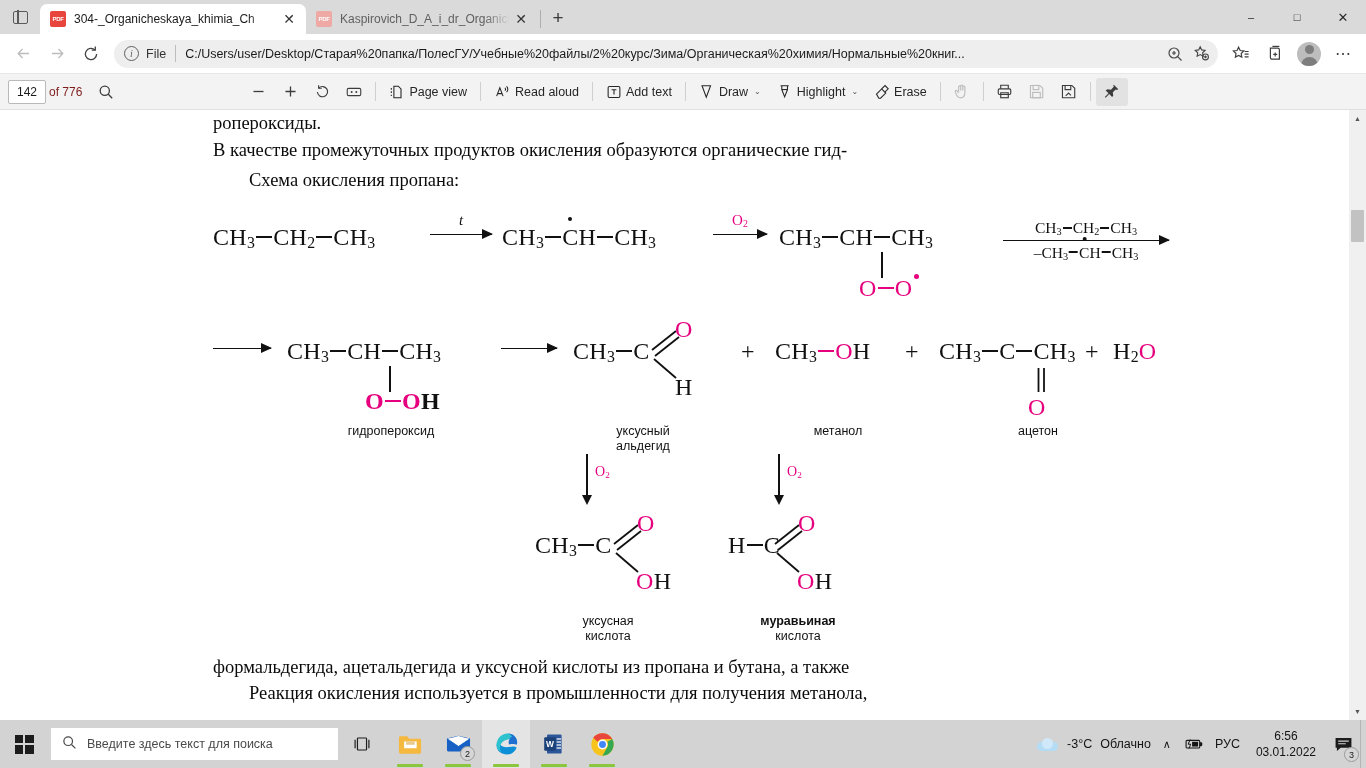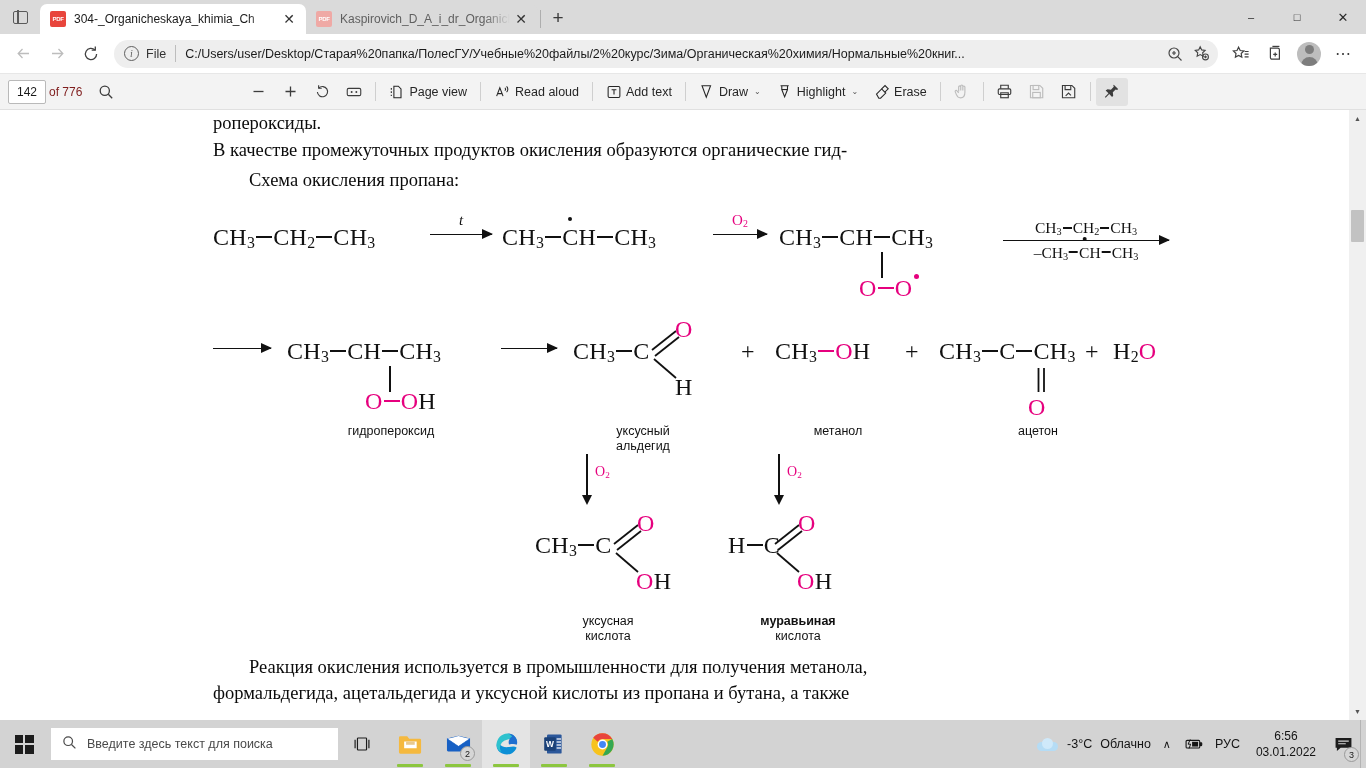--- a/index.html
+++ b/index.html
@@ -603,21 +603,21 @@
 
         <div class="arrow" style="position:absolute; left:0px; top:24px; width:58px;">
           <span class="shaft"></span>
           <span class="head"></span>
         </div>
 
         <div class="molecule" style="position:absolute; left:74px; top:14px;">
           CH<sub>3</sub><span class="bond"></span>CH<span class="bond"></span>CH<sub>3</sub>
         </div>
         <div class="vbranch" style="left:176px; top:42px; height:26px;"></div>
-        <div class="molecule" style="position:absolute; left:152px; top:64px;">
+        <div class="molecule" style="position:absolute; left:152px; top:64px;font-weight:bold;">
           <span class="mag">O</span><span class="bond mag-b"></span><span class="mag">O</span>H
         </div>
         <div class="sublabel" style="left:88px; top:100px; width:180px;">гидропероксид</div>
 
         <div class="arrow" style="position:absolute; left:288px; top:24px; width:56px;">
           <span class="shaft"></span>
           <span class="head"></span>
         </div>
 
         <div class="molecule" style="position:absolute; left:360px; top:14px;">
@@ -689,24 +689,24 @@
           <line x1="5" y1="30" x2="29" y2="11" stroke="#111" stroke-width="1.8"></line>
           <line x1="4" y1="33" x2="26" y2="52" stroke="#111" stroke-width="1.8"></line>
         </svg>
         <div class="molecule mag" style="position:absolute; left:585px; top:-8px;">O</div>
         <div class="molecule" style="position:absolute; left:584px; top:50px;"><span class="mag">O</span>H</div>
         <div class="sublabel" style="left:485px; top:96px; width:200px;font-weight:bold;">муравьиная</div>
         <div class="sublabel" style="left:485px; top:111px; width:200px;">кислота</div>
       </div>
 
       <div style="margin-top:16px;">
+        <div class="para">формальдегида, ацетальдегида и уксусной кислоты из пропана и бутана, а также</div>
         <div class="para">
           <span class="indent"></span><span>Реакция окисления используется в промышленности для получения метанола,</span>
         </div>
-        <div class="para">формальдегида, ацетальдегида и уксусной кислоты из пропана и бутана, а также</div>
 
       </div>
 
     </div>
   </div>
 
   <div class="vscroll">
     <div class="up">▲</div>
     <div class="thumb"></div>
     <div class="down">▼</div>

